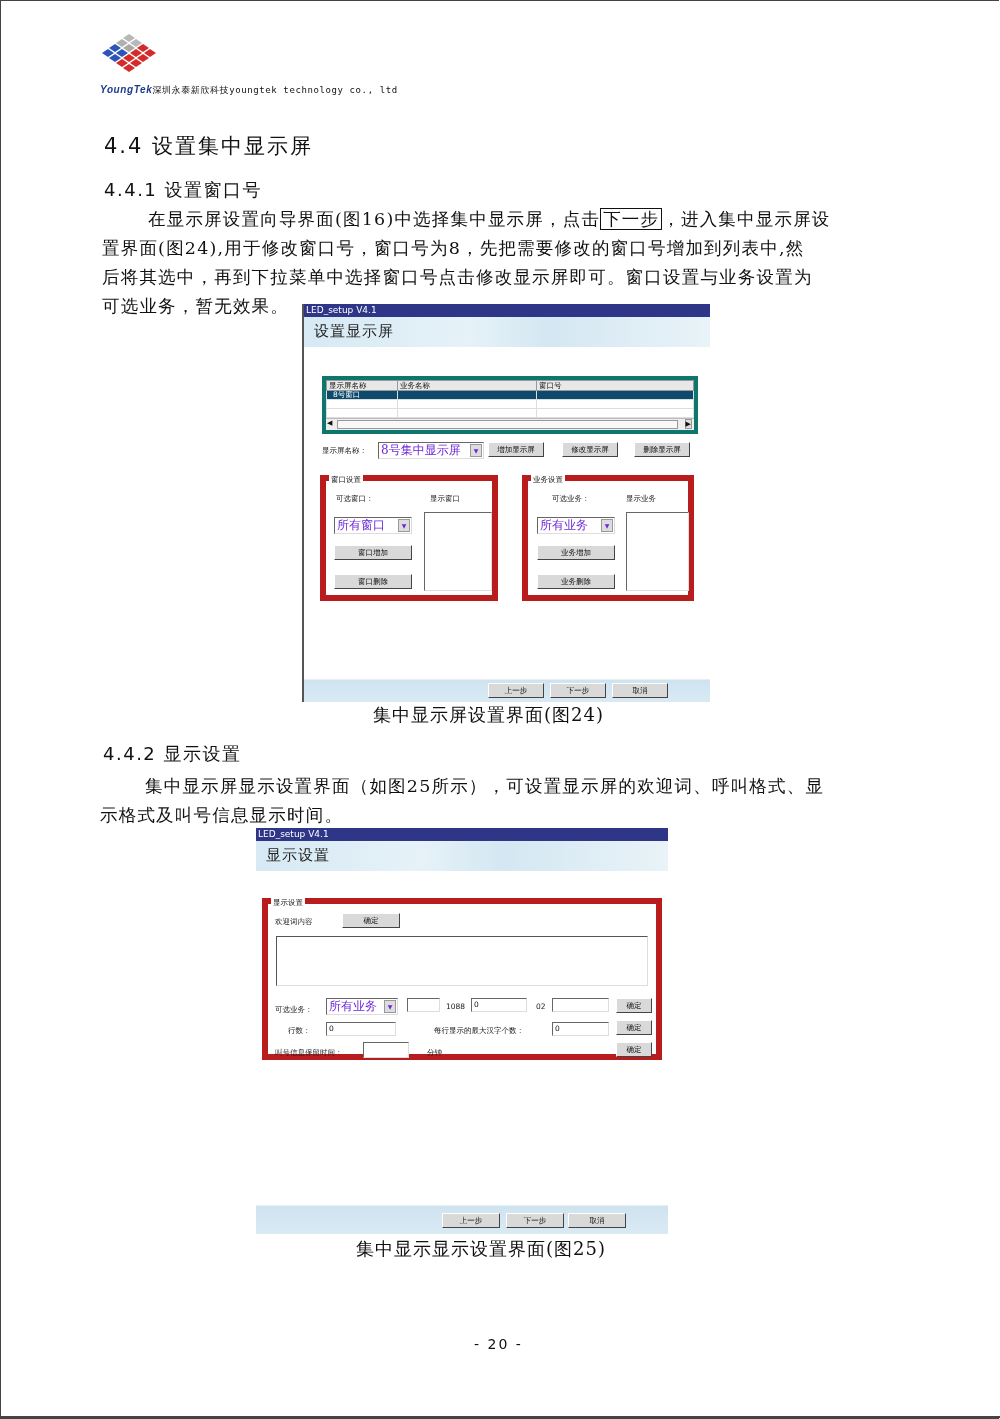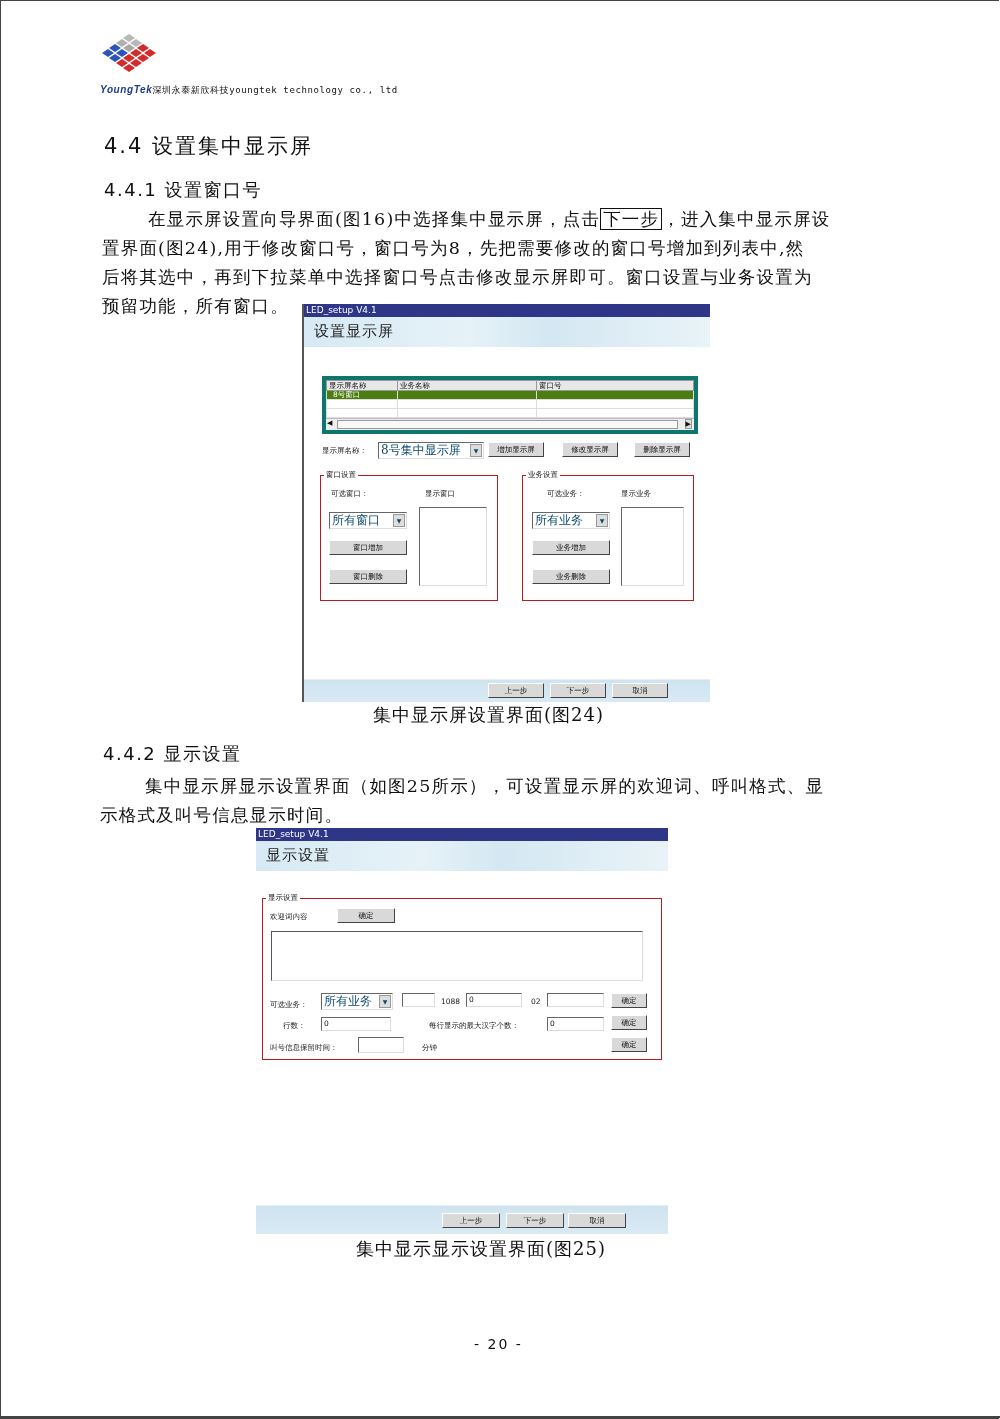--- a/index.html
+++ b/index.html
@@ -17,30 +17,30 @@
   .pagenum{position:absolute;left:474px;top:1336px;font-family:"DejaVu Sans",sans-serif;font-size:14px;letter-spacing:2px;}
 
   
   .win{position:absolute;background:#fff;font-family:"DejaVu Sans",sans-serif;}
   .win-title{background:#2f3688;color:#fff;font-size:9px;height:13px;line-height:13px;padding-left:2px;}
   .win-banner{height:30px;background:linear-gradient(90deg,#d6e9f4 0%,#e6f2f8 40%,#d4e7f2 60%,#e9f3f8 100%);position:relative;}
   .win-banner .bt{position:absolute;left:10px;top:5px;font-family:"DejaVu Serif",serif;font-size:15px;font-weight:normal;color:#222;letter-spacing:1px;}
   .win-footer{position:absolute;left:0;right:0;bottom:0;height:22px;background:linear-gradient(180deg,#cfe3ef,#d9eaf4);border-top:1px solid #e6f0f6;}
   .btn{position:absolute;background:#d9d9d9;border:1px solid #fff;border-right:1px solid #444;border-bottom:1px solid #444;font-size:7.5px;text-align:center;color:#111;box-sizing:border-box;}
   .lbl{position:absolute;font-size:7.5px;color:#222;white-space:nowrap;}
-  .combo{position:absolute;background:#fff;border:1px solid #666;border-right-color:#ddd;border-bottom-color:#ddd;box-sizing:border-box;font-family:"DejaVu Serif",serif;font-size:12px;color:#0c4a6e;line-height:15px;padding-left:2px;white-space:nowrap;overflow:hidden;}
+  .combo{position:absolute;background:#fff;border:1px solid #666;border-right-color:#ddd;border-bottom-color:#ddd;box-sizing:border-box;font-family:"DejaVu Serif",serif;font-size:12px;color:#6d28d9;line-height:15px;padding-left:2px;white-space:nowrap;overflow:hidden;}
   .combo .arrow{position:absolute;right:1px;top:1px;width:12px;bottom:1px;background:#ddd;border:1px solid #999;box-sizing:border-box;font-size:6px;text-align:center;line-height:12px;font-family:"DejaVu Sans",sans-serif;}
   .txt{position:absolute;background:#fff;border:1px solid #666;border-right-color:#ddd;border-bottom-color:#ddd;box-sizing:border-box;font-size:7.5px;padding-left:2px;line-height:11px;}
-  .group{position:absolute;border:1px solid #b91c1c;box-sizing:border-box;}
+  .group{position:absolute;border:6px solid #b91c1c;box-sizing:border-box;}
   .group .gl{position:absolute;top:-6px;left:3px;background:#fff;font-size:7.5px;padding:0 2px;}
   .listbox{position:absolute;background:#fff;border:1px solid #666;border-right-color:#ddd;border-bottom-color:#ddd;box-sizing:border-box;}
   table.grid{border-collapse:collapse;font-size:7.5px;width:100%;}
   table.grid th{background:#e8e8e8;font-weight:normal;text-align:left;border:1px solid #999;height:9px;line-height:9px;padding:0 2px;}
   table.grid td{border:1px solid #ddd;height:8px;line-height:8px;padding:0 2px;}
-  table.grid tr.sel td{background:#4d7c0f;color:#fff;padding-left:6px;}
+  table.grid tr.sel td{background:#0c4a6e;color:#fff;padding-left:6px;}
 </style>
 </head>
 <body>
 
 <div class="page-border"></div>
 <div class="page-border-bottom"></div>
 
 <svg class="logo" viewBox="0 0 62 52">
   <g stroke="none">
     <polygon points="31,2 37,6 31,10 25,6" fill="#b8b8b8"></polygon>
@@ -62,21 +62,21 @@
   </g>
 </svg>
 <div class="logo-text"><span class="brand">YoungTek</span><span>深圳永泰新欣科技youngtek technology co., ltd</span></div>
 
 <div class="h2">4.4 设置集中显示屏</div>
 
 <div class="h3" style="left:104px;top:178px;">4.4.1 设置窗口号</div>
 <div class="para" style="left:148px;top:205px;"><span>在显示屏设置向导界面(图16)中选择集中显示屏，点击</span><span class="boxed">下一步</span><span>，进入集中显示屏设</span></div>
 <div class="para" style="left:102px;top:234px;">置界面(图24),用于修改窗口号，窗口号为8，先把需要修改的窗口号增加到列表中,然</div>
 <div class="para" style="left:102px;top:263px;">后将其选中，再到下拉菜单中选择窗口号点击修改显示屏即可。窗口设置与业务设置为</div>
-<div class="para" style="left:102px;top:292px;">预留功能，所有窗口。</div>
+<div class="para" style="left:102px;top:292px;">可选业务，暂无效果。</div>
 
 <div class="win" style="left:302px;top:304px;width:406px;height:398px;border-left:2px solid #555;">
   <div class="win-title">LED_setup V4.1</div>
   <div class="win-banner">
       <span class="bt">设置显示屏</span>
     </div>
 
   <div style="position:absolute;left:18px;top:72px;width:368px;height:50px;border:4px solid #0f766e;background:#fff;overflow:hidden;">
     <table class="grid">
       <tbody>

